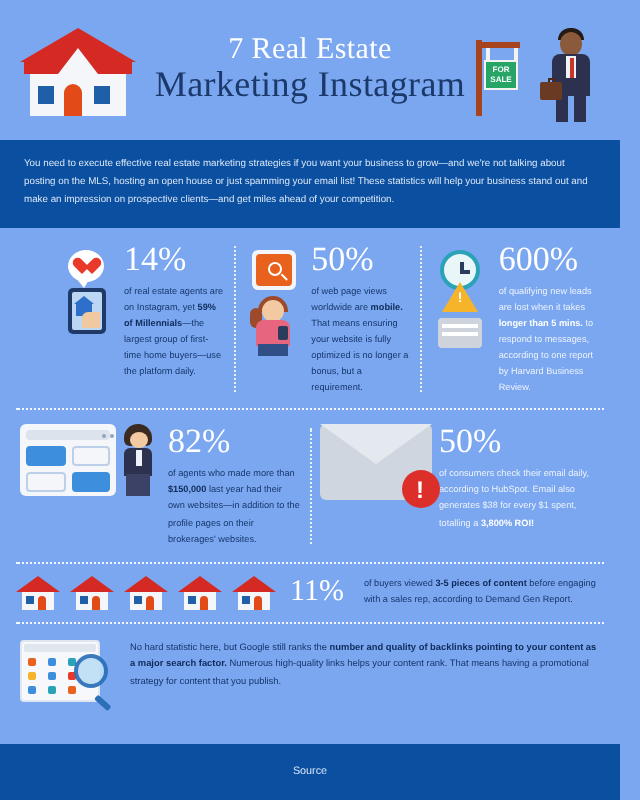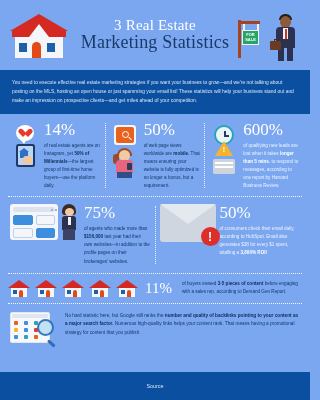--- a/index.html
+++ b/index.html
@@ -65,21 +65,21 @@
   
   .intro {
     background:#0a4fa0; color:#dbe7f7;
     padding:8px 12px 9px 12px;
     font-size:4.9px; line-height:1.85; text-align:left;
   }
 
   
   .band { background:#7ba7f0; padding:0; }
 
-  .row1 { display:flex; padding:7px 6px 6px 6px; }
+  .row1 { display:flex; padding:7px 6px 6px 24px; }
   .col { flex:1; display:flex; gap:4px; position:relative; padding:0 4px; }
   .vdiv { width:0; border-left:1.3px dotted #ffffff; opacity:.85; margin:2px 0; }
 
   .statnum {
     font-family:"Liberation Serif", serif;
     color:#ffffff; font-size:17px; line-height:1; margin-bottom:4px;
   }
   .statbody { font-size:4.6px; line-height:1.75; color:#15366a; }
   .statbody b { font-weight:bold; color:#0e2b59; }
   .statbody.light { color:#edf3fd; }
@@ -190,22 +190,22 @@
       <div class="roof"></div>
         <div class="roofbar"></div>
       <div class="body"></div>
         <div class="gable"></div>
       <div class="w1"></div>
         <div class="w2"></div>
         <div class="door"></div>
     </div>
 
     <div class="title-wrap">
-      <div class="title-line1">3 Real Estate</div>
-      <div class="title-line2">Marketing Statistics</div>
+      <div class="title-line1">7 Real Estate</div>
+      <div class="title-line2">Marketing Instagram</div>
     </div>
 
     <div class="sign">
       <div class="post"></div>
         <div class="arm"></div>
       <div class="h1"></div>
         <div class="h2"></div>
       <div class="board">
           <span>FOR SALE</span>
         </div>
@@ -307,21 +307,21 @@
           </div>
         </div>
         <div class="woman">
           <div class="whair"></div>
             <div class="wfc"></div>
           <div class="wb"></div>
             <div class="ws"></div>
             <div class="wl"></div>
         </div>
         <div class="text-col">
-          <div class="statnum">75%</div>
+          <div class="statnum">82%</div>
           <div class="statbody"><span>of agents who made more than </span><b>$150,000</b><span> last year had their own websites—in addition to the profile pages on their brokerages' websites.</span></div>
         </div>
       </div>
 
       <div class="vdiv"></div>
 
       <div class="col">
         <div class="envbig">
           <div class="flap"></div>
           <div class="alert">!</div>

